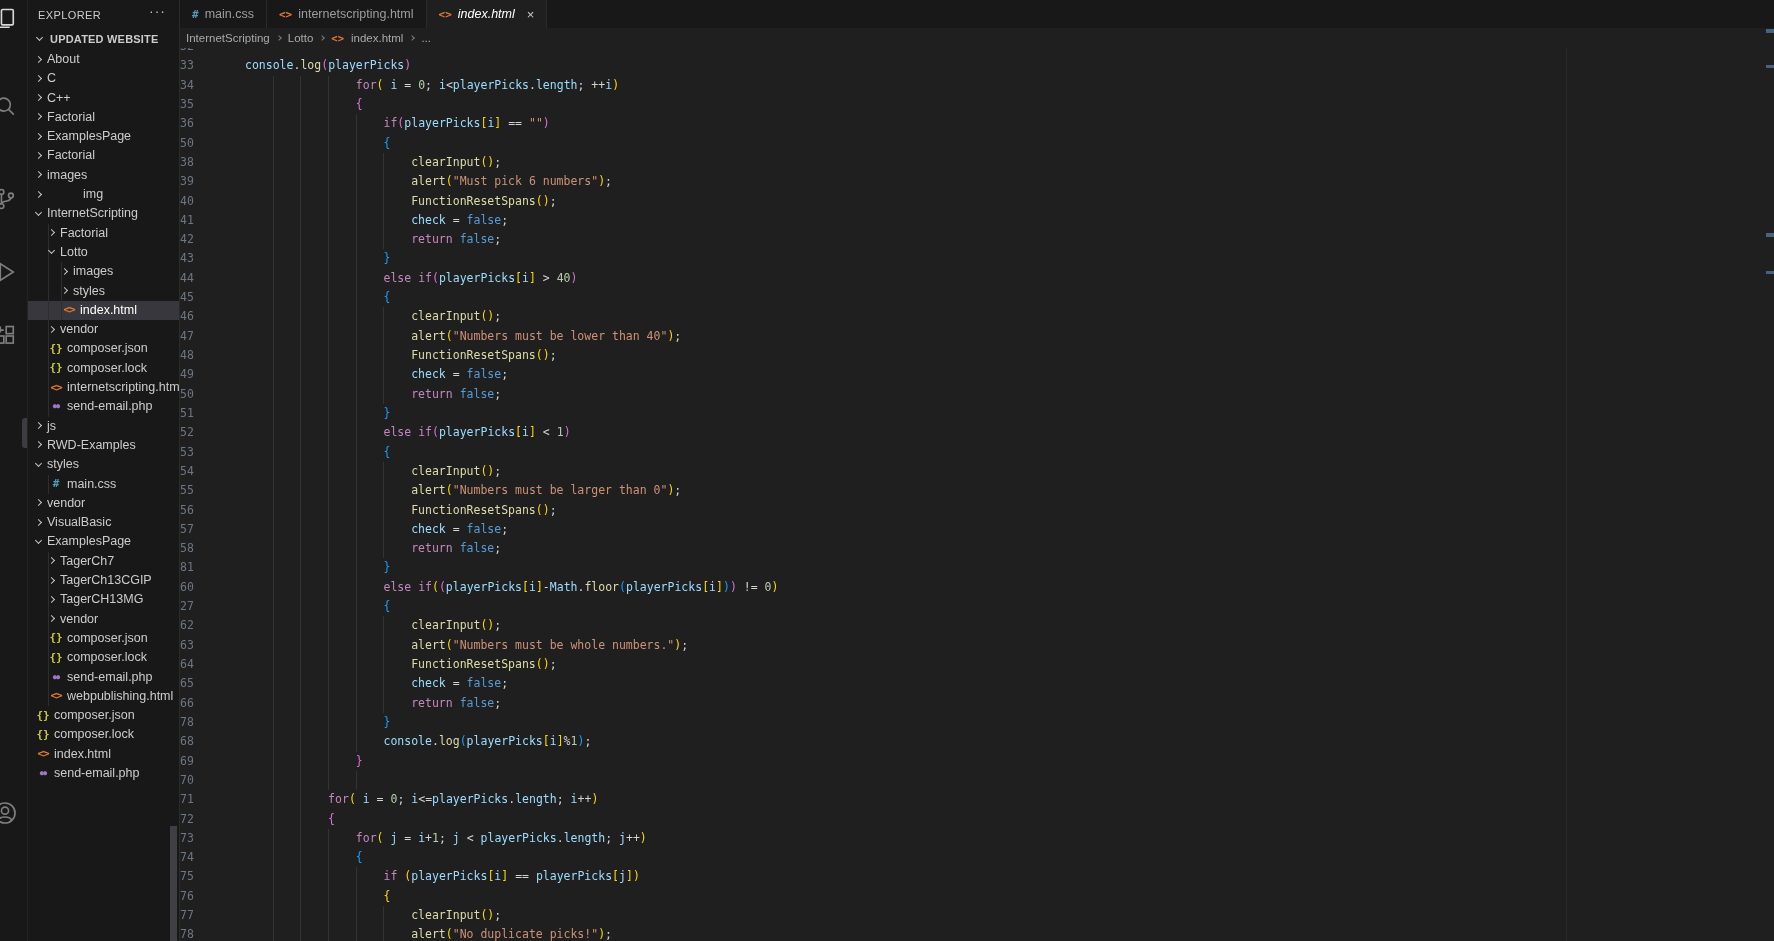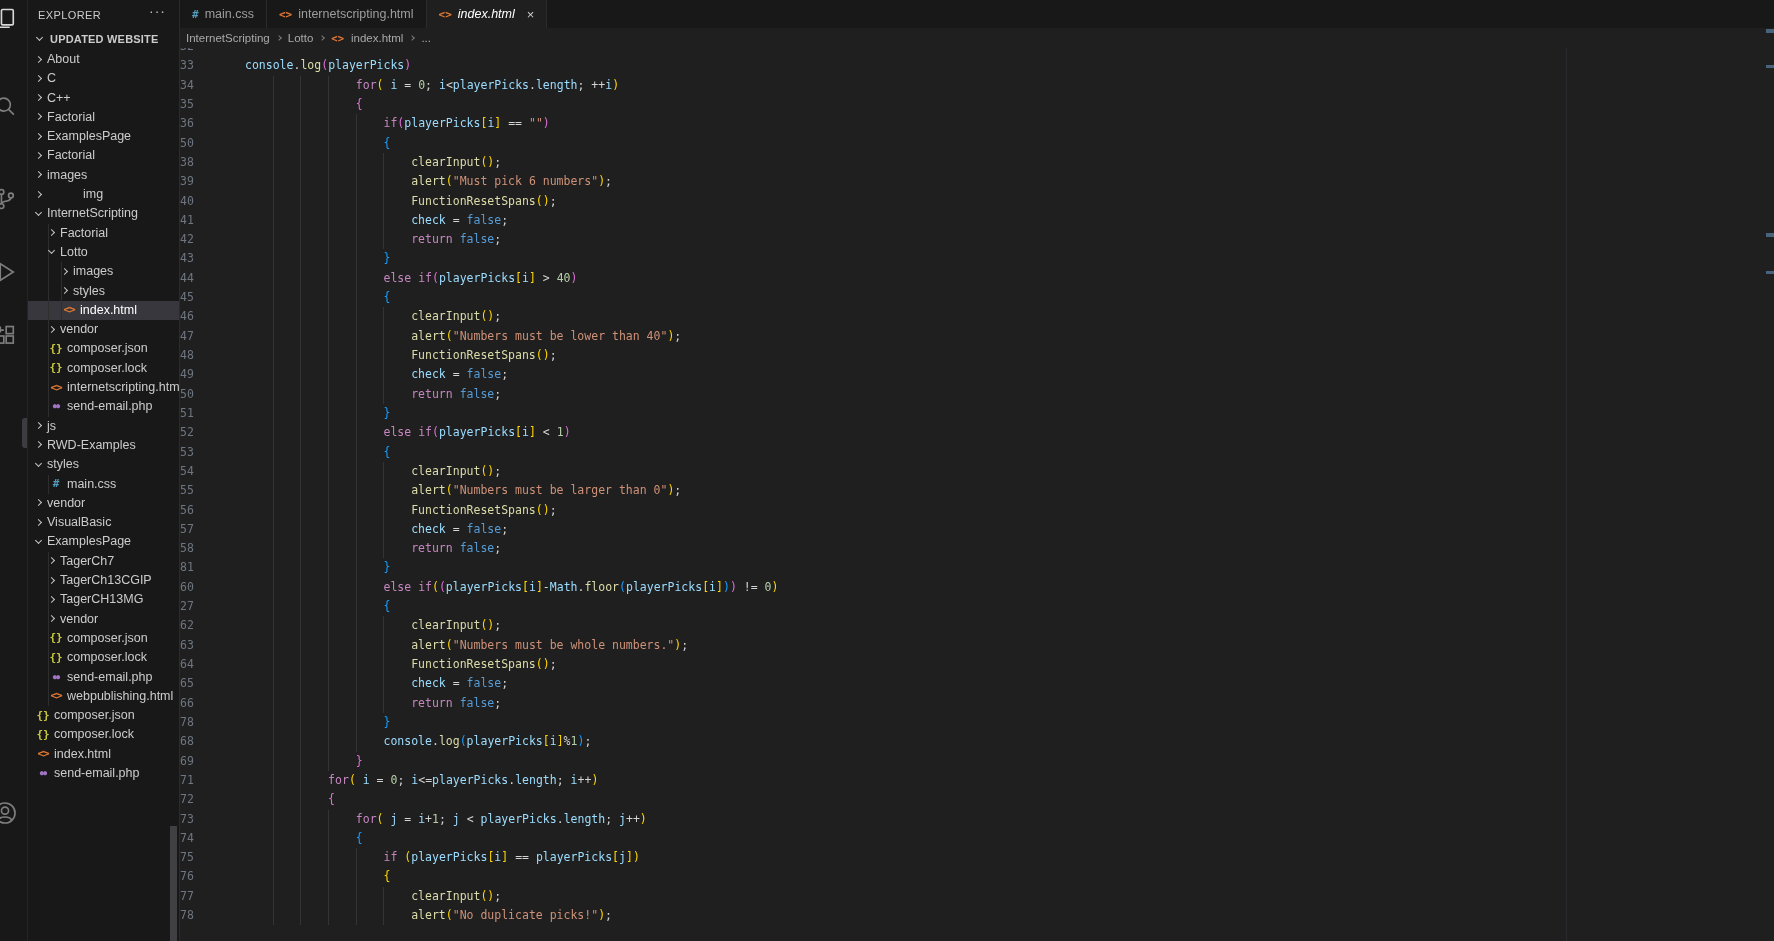--- a/index.html
+++ b/index.html
@@ -448,20 +448,21 @@
           <div class="crow"><span class="iguide" style="left: calc(4ch + 65px);"></span><span class="iguide" style="left: calc(8ch + 65px);"></span><span class="iguide" style="left: calc(12ch + 65px);"></span><span class="iguide" style="left: calc(16ch + 65px);"></span><span class="ln">60</span><span class="ct">                    <span class="tk k">else</span><span class="tk p"> </span><span class="tk k">if</span><span class="tk g">(</span><span class="tk o">(</span><span class="tk v">playerPicks</span><span class="tk g">[</span><span class="tk v">i</span><span class="tk g">]</span><span class="tk p">-</span><span class="tk v">Math</span><span class="tk p">.</span><span class="tk f">floor</span><span class="tk b">(</span><span class="tk v">playerPicks</span><span class="tk g">[</span><span class="tk v">i</span><span class="tk g">]</span><span class="tk b">)</span><span class="tk o">)</span><span class="tk p"> != </span><span class="tk n">0</span><span class="tk g">)</span></span></div>
           <div class="crow"><span class="iguide" style="left: calc(4ch + 65px);"></span><span class="iguide" style="left: calc(8ch + 65px);"></span><span class="iguide" style="left: calc(12ch + 65px);"></span><span class="iguide" style="left: calc(16ch + 65px);"></span><span class="ln">27</span><span class="ct">                    <span class="tk b">{</span></span></div>
           <div class="crow"><span class="iguide" style="left: calc(4ch + 65px);"></span><span class="iguide" style="left: calc(8ch + 65px);"></span><span class="iguide" style="left: calc(12ch + 65px);"></span><span class="iguide" style="left: calc(16ch + 65px);"></span><span class="iguide" style="left: calc(20ch + 65px);"></span><span class="ln">62</span><span class="ct">                        <span class="tk f">clearInput</span><span class="tk g">()</span><span class="tk p">;</span></span></div>
           <div class="crow"><span class="iguide" style="left: calc(4ch + 65px);"></span><span class="iguide" style="left: calc(8ch + 65px);"></span><span class="iguide" style="left: calc(12ch + 65px);"></span><span class="iguide" style="left: calc(16ch + 65px);"></span><span class="iguide" style="left: calc(20ch + 65px);"></span><span class="ln">63</span><span class="ct">                        <span class="tk f">alert</span><span class="tk g">(</span><span class="tk s">"Numbers must be whole numbers."</span><span class="tk g">)</span><span class="tk p">;</span></span></div>
           <div class="crow"><span class="iguide" style="left: calc(4ch + 65px);"></span><span class="iguide" style="left: calc(8ch + 65px);"></span><span class="iguide" style="left: calc(12ch + 65px);"></span><span class="iguide" style="left: calc(16ch + 65px);"></span><span class="iguide" style="left: calc(20ch + 65px);"></span><span class="ln">64</span><span class="ct">                        <span class="tk f">FunctionResetSpans</span><span class="tk g">()</span><span class="tk p">;</span></span></div>
           <div class="crow"><span class="iguide" style="left: calc(4ch + 65px);"></span><span class="iguide" style="left: calc(8ch + 65px);"></span><span class="iguide" style="left: calc(12ch + 65px);"></span><span class="iguide" style="left: calc(16ch + 65px);"></span><span class="iguide" style="left: calc(20ch + 65px);"></span><span class="ln">65</span><span class="ct">                        <span class="tk v">check</span><span class="tk p"> = </span><span class="tk c">false</span><span class="tk p">;</span></span></div>
           <div class="crow"><span class="iguide" style="left: calc(4ch + 65px);"></span><span class="iguide" style="left: calc(8ch + 65px);"></span><span class="iguide" style="left: calc(12ch + 65px);"></span><span class="iguide" style="left: calc(16ch + 65px);"></span><span class="iguide" style="left: calc(20ch + 65px);"></span><span class="ln">66</span><span class="ct">                        <span class="tk k">return</span><span class="tk p"> </span><span class="tk c">false</span><span class="tk p">;</span></span></div>
           <div class="crow"><span class="iguide" style="left: calc(4ch + 65px);"></span><span class="iguide" style="left: calc(8ch + 65px);"></span><span class="iguide" style="left: calc(12ch + 65px);"></span><span class="iguide" style="left: calc(16ch + 65px);"></span><span class="ln">78</span><span class="ct">                    <span class="tk b">}</span></span></div>
           <div class="crow"><span class="iguide" style="left: calc(4ch + 65px);"></span><span class="iguide" style="left: calc(8ch + 65px);"></span><span class="iguide" style="left: calc(12ch + 65px);"></span><span class="iguide" style="left: calc(16ch + 65px);"></span><span class="ln">68</span><span class="ct">                    <span class="tk v">console</span><span class="tk p">.</span><span class="tk f">log</span><span class="tk b">(</span><span class="tk v">playerPicks</span><span class="tk g">[</span><span class="tk v">i</span><span class="tk g">]</span><span class="tk p">%</span><span class="tk n">1</span><span class="tk b">)</span><span class="tk p">;</span></span></div>
           <div class="crow"><span class="iguide" style="left: calc(4ch + 65px);"></span><span class="iguide" style="left: calc(8ch + 65px);"></span><span class="iguide" style="left: calc(12ch + 65px);"></span><span class="ln">69</span><span class="ct">                <span class="tk o">}</span></span></div>
+          <div class="crow"><span class="iguide" style="left: calc(4ch + 65px);"></span><span class="iguide" style="left: calc(8ch + 65px);"></span><span class="iguide" style="left: calc(12ch + 65px);"></span><span class="iguide" style="left: calc(16ch + 65px);"></span><span class="ln">70</span><span class="ct"></span></div>
           <div class="crow"><span class="iguide" style="left: calc(4ch + 65px);"></span><span class="iguide" style="left: calc(8ch + 65px);"></span><span class="ln">71</span><span class="ct">            <span class="tk k">for</span><span class="tk g">(</span><span class="tk p"> </span><span class="tk v">i</span><span class="tk p"> = </span><span class="tk n">0</span><span class="tk p">; </span><span class="tk v">i</span><span class="tk p">&lt;=</span><span class="tk v">playerPicks</span><span class="tk p">.</span><span class="tk v">length</span><span class="tk p">; </span><span class="tk v">i</span><span class="tk p">++</span><span class="tk g">)</span></span></div>
           <div class="crow"><span class="iguide" style="left: calc(4ch + 65px);"></span><span class="iguide" style="left: calc(8ch + 65px);"></span><span class="ln">72</span><span class="ct">            <span class="tk o">{</span></span></div>
           <div class="crow"><span class="iguide" style="left: calc(4ch + 65px);"></span><span class="iguide" style="left: calc(8ch + 65px);"></span><span class="iguide" style="left: calc(12ch + 65px);"></span><span class="ln">73</span><span class="ct">                <span class="tk k">for</span><span class="tk g">(</span><span class="tk p"> </span><span class="tk v">j</span><span class="tk p"> = </span><span class="tk v">i</span><span class="tk p">+</span><span class="tk n">1</span><span class="tk p">; </span><span class="tk v">j</span><span class="tk p"> &lt; </span><span class="tk v">playerPicks</span><span class="tk p">.</span><span class="tk v">length</span><span class="tk p">; </span><span class="tk v">j</span><span class="tk p">++</span><span class="tk g">)</span></span></div>
           <div class="crow"><span class="iguide" style="left: calc(4ch + 65px);"></span><span class="iguide" style="left: calc(8ch + 65px);"></span><span class="iguide" style="left: calc(12ch + 65px);"></span><span class="ln">74</span><span class="ct">                <span class="tk b">{</span></span></div>
           <div class="crow"><span class="iguide" style="left: calc(4ch + 65px);"></span><span class="iguide" style="left: calc(8ch + 65px);"></span><span class="iguide" style="left: calc(12ch + 65px);"></span><span class="iguide" style="left: calc(16ch + 65px);"></span><span class="ln">75</span><span class="ct">                    <span class="tk k">if</span><span class="tk p"> </span><span class="tk g">(</span><span class="tk v">playerPicks</span><span class="tk g">[</span><span class="tk v">i</span><span class="tk g">]</span><span class="tk p"> == </span><span class="tk v">playerPicks</span><span class="tk g">[</span><span class="tk v">j</span><span class="tk g">]</span><span class="tk g">)</span></span></div>
           <div class="crow"><span class="iguide" style="left: calc(4ch + 65px);"></span><span class="iguide" style="left: calc(8ch + 65px);"></span><span class="iguide" style="left: calc(12ch + 65px);"></span><span class="iguide" style="left: calc(16ch + 65px);"></span><span class="ln">76</span><span class="ct">                    <span class="tk g">{</span></span></div>
           <div class="crow"><span class="iguide" style="left: calc(4ch + 65px);"></span><span class="iguide" style="left: calc(8ch + 65px);"></span><span class="iguide" style="left: calc(12ch + 65px);"></span><span class="iguide" style="left: calc(16ch + 65px);"></span><span class="iguide" style="left: calc(20ch + 65px);"></span><span class="ln">77</span><span class="ct">                        <span class="tk f">clearInput</span><span class="tk g">()</span><span class="tk p">;</span></span></div>
           <div class="crow"><span class="iguide" style="left: calc(4ch + 65px);"></span><span class="iguide" style="left: calc(8ch + 65px);"></span><span class="iguide" style="left: calc(12ch + 65px);"></span><span class="iguide" style="left: calc(16ch + 65px);"></span><span class="iguide" style="left: calc(20ch + 65px);"></span><span class="ln">78</span><span class="ct">                        <span class="tk f">alert</span><span class="tk g">(</span><span class="tk s">"No duplicate picks!"</span><span class="tk g">)</span><span class="tk p">;</span></span></div>
         </div>
     </div>

